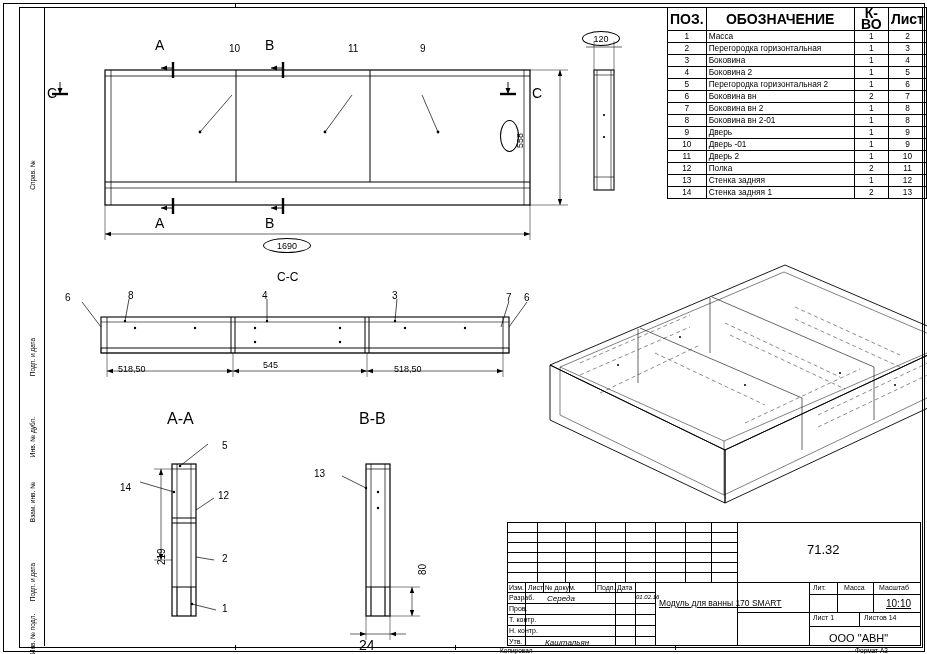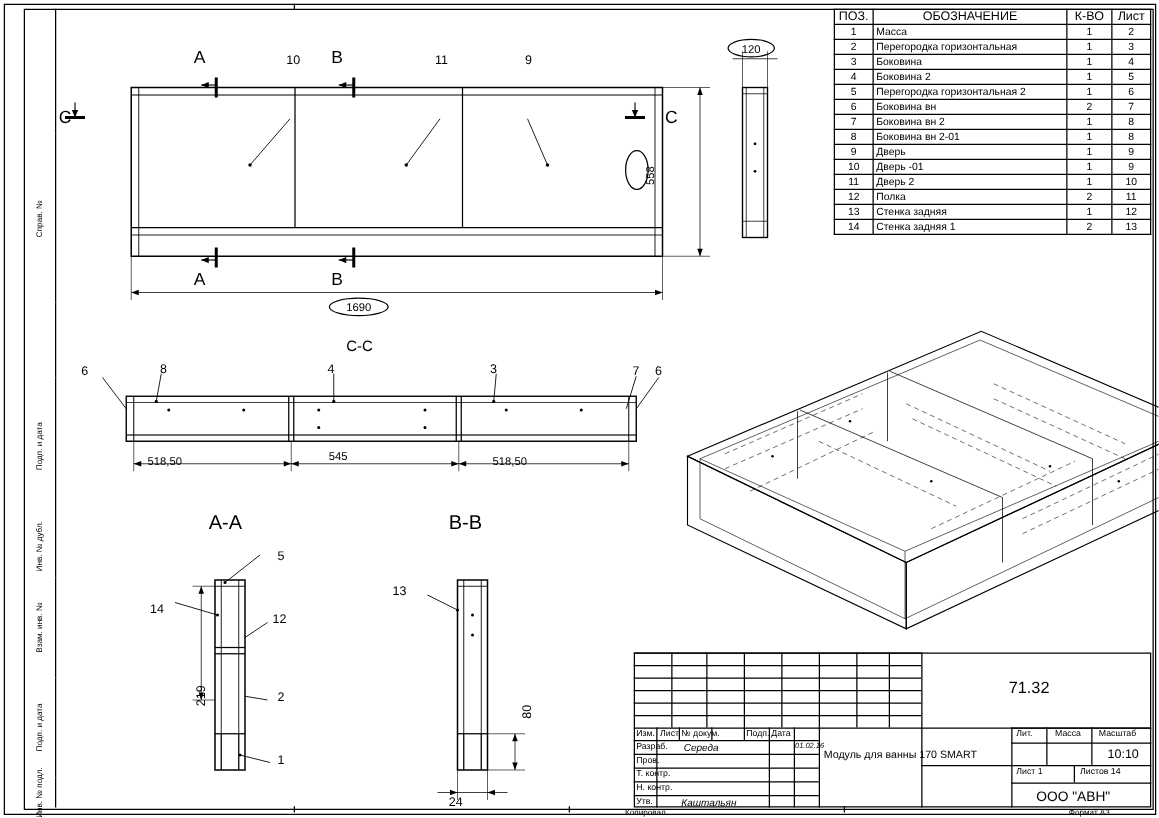--- a/index.html
+++ b/index.html
@@ -19,32 +19,32 @@
   .txt{position:absolute;white-space:nowrap;font-size:10px;}
   .tsm{position:absolute;white-space:nowrap;font-size:8px;}
   .ttl{position:absolute;white-space:nowrap;font-size:14px;}
   .oval{position:absolute;border:1px solid #000;border-radius:50%/50%;box-sizing:border-box;
         display:flex;align-items:center;justify-content:center;font-size:9px;}
   .vtxt{position:absolute;font-size:9px;transform:rotate(-90deg);transform-origin:left top;white-space:nowrap;}
 
   
   #spec{position:absolute;left:667px;top:7px;border-collapse:collapse;font-size:8.3px;}
   #spec td,#spec th{border:1px solid #000;height:11px;padding:0 2px;font-weight:normal;line-height:11px;}
-  #spec th{font-size:10px;text-align:center;}
+  #spec th{font-size:14px;text-align:center;font-weight:bold;}
   .c-pos{width:26px;text-align:center;}
   .c-name{width:150px;text-align:left;}
   .c-qty{width:31px;text-align:center;}
   .c-sheet{width:26px;text-align:center;}
 
   
   #tb{position:absolute;left:507px;top:522px;width:414px;height:124px;}
   #tb .c{position:absolute;box-sizing:border-box;}
   #tb .b{position:absolute;background:#000;}
   #tb .t{position:absolute;font-size:7px;white-space:nowrap;}
-  #tb .t9{position:absolute;font-size:9px;white-space:nowrap;}
+  #tb .t9{position:absolute;font-size:9px;white-space:nowrap;text-decoration:underline;}
   #tb .t11{position:absolute;font-size:11px;white-space:nowrap;}
   #tb .ital{font-style:italic;}
 
   svg{position:absolute;left:0;top:0;overflow:visible;}
 </style>
 </head>
 <body>
 
 <div id="sheet">
 
@@ -401,21 +401,21 @@
 
       <line x1="46" y1="166" x2="46" y2="190" stroke="#000" stroke-width="0.5"></line>
       <line x1="70" y1="166" x2="70" y2="190" stroke="#000" stroke-width="0.5"></line>
       <line x1="30" y1="184" x2="86" y2="184" stroke="#000" stroke-width="0.6"></line>
       <polygon points="46,184 40,181.8 40,186.2" fill="#000"></polygon>
       <polygon points="70,184 76,181.8 76,186.2" fill="#000"></polygon>
     </svg>
 
     <span class="txt" style="left:314px;top:468px;">13</span>
     <span class="vtxt" style="left:417px;top:575px;font-size:10px;">80</span>
-    <span class="tsm" style="left:359px;top:637px;font-size:10px;">24</span>
+    <span class="tsm" style="left:359px;top:637px;font-size:14px;">24</span>
   </div>
 
   <div>
     <svg width="420" height="290" style="left:540px;top:245px;">
 
       <polygon points="10,120 245,20 420,95 185,205" fill="none" stroke="#000" stroke-width="0.9"></polygon>
       <polygon points="10,120 10,175 185,258 185,205" fill="none" stroke="#000" stroke-width="0.9"></polygon>
       <polygon points="185,205 185,258 420,148 420,95" fill="none" stroke="#000" stroke-width="0.9"></polygon>
 
       <polygon points="20,122 244,27 410,98 184,196" fill="none" stroke="#000" stroke-width="0.5"></polygon>

